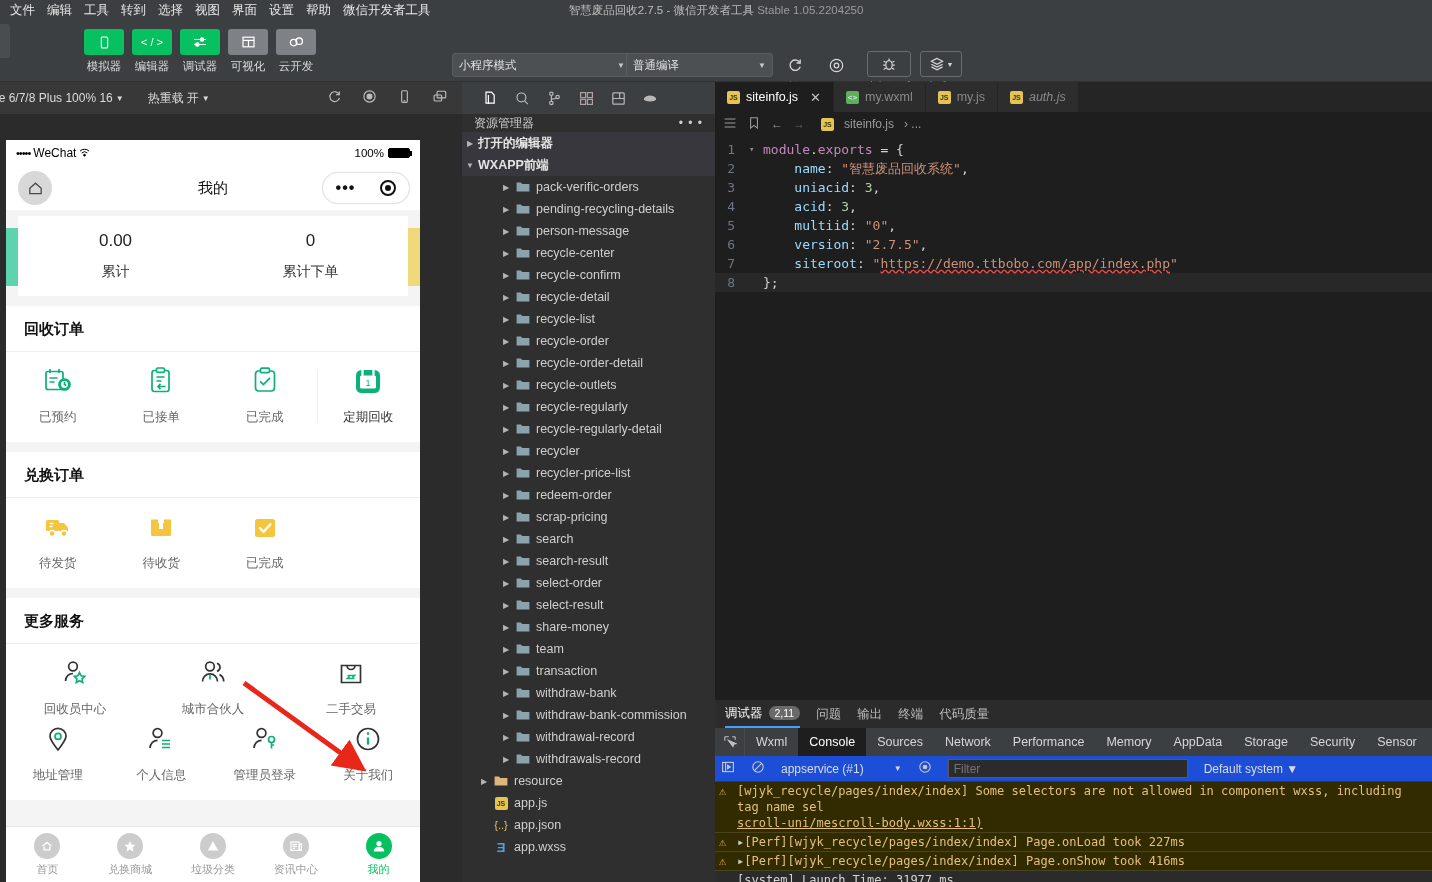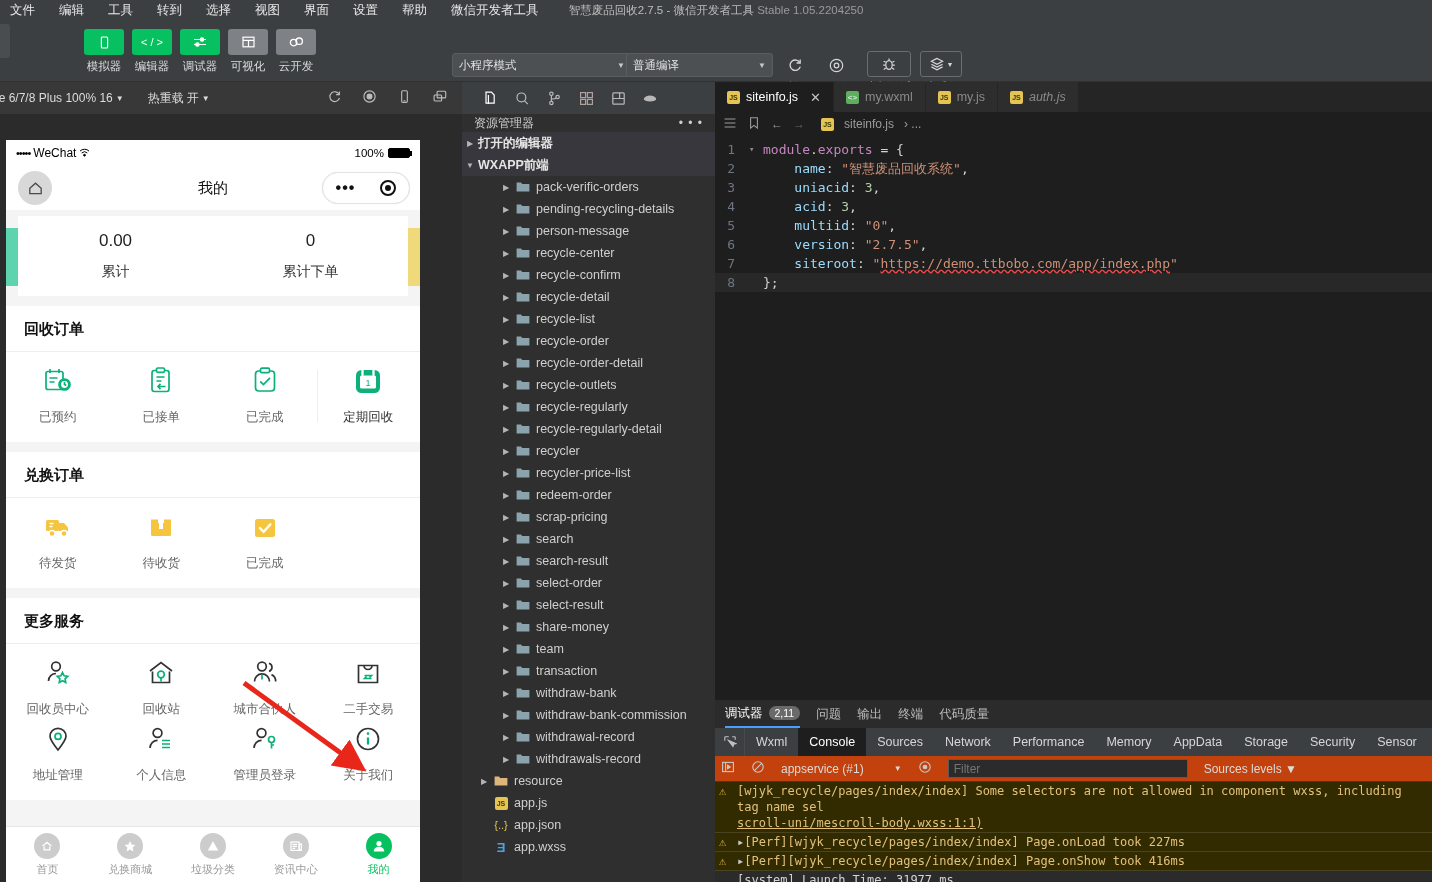--- a/index.html
+++ b/index.html
@@ -9,21 +9,21 @@
     background:#2b2b2b; color:#cccccc; font-size:12px;
     -webkit-font-smoothing:antialiased;
   }
   .app { position:relative; width:1432px; height:882px; }
 
   
   .titlebar{
     position:absolute; left:0; top:0; width:1432px; height:20px;
     background:#3c3f41; display:flex; align-items:center;
   }
-  .menu{ display:flex; align-items:center; gap:12px; padding-left:4px; }
+  .menu{ display:flex; align-items:center; gap:0px; padding-left:4px; }
   .menu-item{ color:#e8e8e8; font-size:12.5px; padding:2px 6px; white-space:nowrap; cursor:default; }
   .win-title{
     position:absolute; left:0; right:0; top:0; height:20px; line-height:20px;
     text-align:center; color:#bdbdbd; font-size:11.5px; pointer-events:none;
   }
   .win-title .dim{ color:#9a9a9a; }
 
   
   .toolbar{
     position:absolute; left:0; top:20px; width:1432px; height:62px;
@@ -168,21 +168,21 @@
   
   .debugger{ position:absolute; left:715px; top:700px; width:717px; height:182px; background:#2b2b2b;}
   .dbg-tabs{ height:28px; display:flex; align-items:center; gap:16px; padding:0 10px; background:#2b2b2b;}
   .dbg-tab{ font-size:12.5px; color:#bdbdbd; cursor:pointer; display:flex; align-items:center; gap:6px; height:28px;}
   .dbg-tab.active{ color:#ffffff; border-bottom:2px solid #4a9eff;}
   .badge{ background:#6a6a6a; color:#fff; border-radius:8px; padding:0 6px; font-size:10.5px; line-height:14px;}
   .dev-tabs{ height:28px; background:#3c3f41; display:flex; align-items:stretch;}
   .dev-ico{ width:30px; display:flex; align-items:center; justify-content:center; color:#c0c0c0; border-right:1px solid #4a4a4a;}
   .dev-tab{ padding:6px 11px; display:flex; align-items:center; font-size:12.5px; color:#d6d6d6; cursor:pointer; white-space:nowrap;}
   .dev-tab.active{ background:#1e1e1e; color:#ffffff;}
-  .con-bar{ height:26px; background:#c2410c; display:flex; align-items:center; gap:16px; padding:0 6px;
+  .con-bar{ height:26px; background:#1d4ed8; display:flex; align-items:center; gap:16px; padding:0 6px;
             border-bottom:1px solid #3a3a3a;}
   .con-sel{ display:flex; align-items:center; gap:30px; font-size:12px; color:#dcdcdc; cursor:pointer;}
   .con-input{ flex:0 0 240px; height:19px; background:#2b2b2b; border:1px solid #5a5a5a; color:#bbb;
               font-size:12px; padding:0 5px; }
   .con-levels{ font-size:12px; color:#dcdcdc; cursor:pointer;}
   .con-body{ height:100px; overflow:hidden; font-family:"DejaVu Sans Mono","Liberation Mono",monospace; font-size:12px;}
   .con-row{ display:flex; gap:6px; padding:1px 4px; border-bottom:1px solid #4a431f; line-height:16px;}
   .con-row.warn{ background:#332b00; color:#e3c07b;}
   .con-row.sys{ background:#2b2b2b; color:#d4d4d4; border-bottom:1px solid #3a3a3a;}
   .wico{ color:#e2b93d; flex:0 0 12px;}
@@ -526,29 +526,20 @@
             <div class="cell">
               <div><svg width="30" height="30" viewBox="0 0 30 30" fill="none" stroke="#333" stroke-width="1.7">
                   <circle cx="13" cy="8.5" r="4.3"></circle>
                   <path d="M5.5 23c0-4.4 3.4-7.5 7.5-7.5"></path>
                   <path d="M19.5 14.5l1.6 3.3 3.6.5-2.6 2.6.6 3.6-3.2-1.7-3.2 1.7.6-3.6-2.6-2.6 3.6-.5z" stroke="#0bb07b"></path>
                 </svg></div>
               <div class="cell-lab">回收员中心</div>
             </div>
             <div class="cell">
               <div><svg width="30" height="30" viewBox="0 0 30 30" fill="none" stroke="#333" stroke-width="1.7">
-                  <path d="M4 13 15 4.5 26 13"></path>
-                  <path d="M6.5 13.5v11h17v-11"></path>
-                  <circle cx="15" cy="16.5" r="3.3" stroke="#0bb07b"></circle>
-                  <path d="M15 20v3.5" stroke="#0bb07b"></path>
-                </svg></div>
-              <div class="cell-lab">回收站</div>
-            </div>
-            <div class="cell">
-              <div><svg width="30" height="30" viewBox="0 0 30 30" fill="none" stroke="#333" stroke-width="1.7">
                   <circle cx="12" cy="8.5" r="4.3"></circle>
                   <path d="M4.5 23.5c0-4.3 3.4-7.6 7.5-7.6s7.5 3.3 7.5 7.6"></path>
                   <path d="M19 5.2a4.3 4.3 0 0 1 0 8.2M21.5 16.6c2.6 1.1 4.2 3.8 4.2 6.9"></path>
                   <path d="M12 16.5v5" stroke="#0bb07b"></path>
                 </svg></div>
               <div class="cell-lab">城市合伙人</div>
             </div>
             <div class="cell">
               <div><svg width="30" height="30" viewBox="0 0 30 30" fill="none" stroke="#333" stroke-width="1.7">
                   <path d="M5.5 7.5h19v17h-19z"></path>
@@ -1110,21 +1101,21 @@
         <span style="font-size:8px">▼</span>
       </span>
       <span>
         <svg width="14" height="14" viewBox="0 0 14 14" fill="none" stroke="#c9c9c9" stroke-width="1.1">
             <circle cx="7" cy="7" r="5.2"></circle>
             <circle cx="7" cy="7" r="1.8" fill="#c9c9c9"></circle>
           </svg>
       </span>
       <input class="con-input" placeholder="Filter" style="">
       <span class="con-levels">
-        <span>Sources levels</span> ▼
+        <span>Default system</span> ▼
       </span>
     </div>
     <div class="con-body" id="conbody">
         <div class="con-row warn">
           <span class="wico">⚠</span>
           <span>[wjyk_recycle/pages/index/index] Some selectors are not allowed in component wxss, including tag name sel<br><span class="cunder">scroll-uni/mescroll-body.wxss:1:1)</span></span>
         </div>
         <div class="con-row warn">
           <span class="wico">⚠</span>
           <span><span class="ctri">▸</span>[Perf][wjyk_recycle/pages/index/index] Page.onLoad took 227ms</span>

